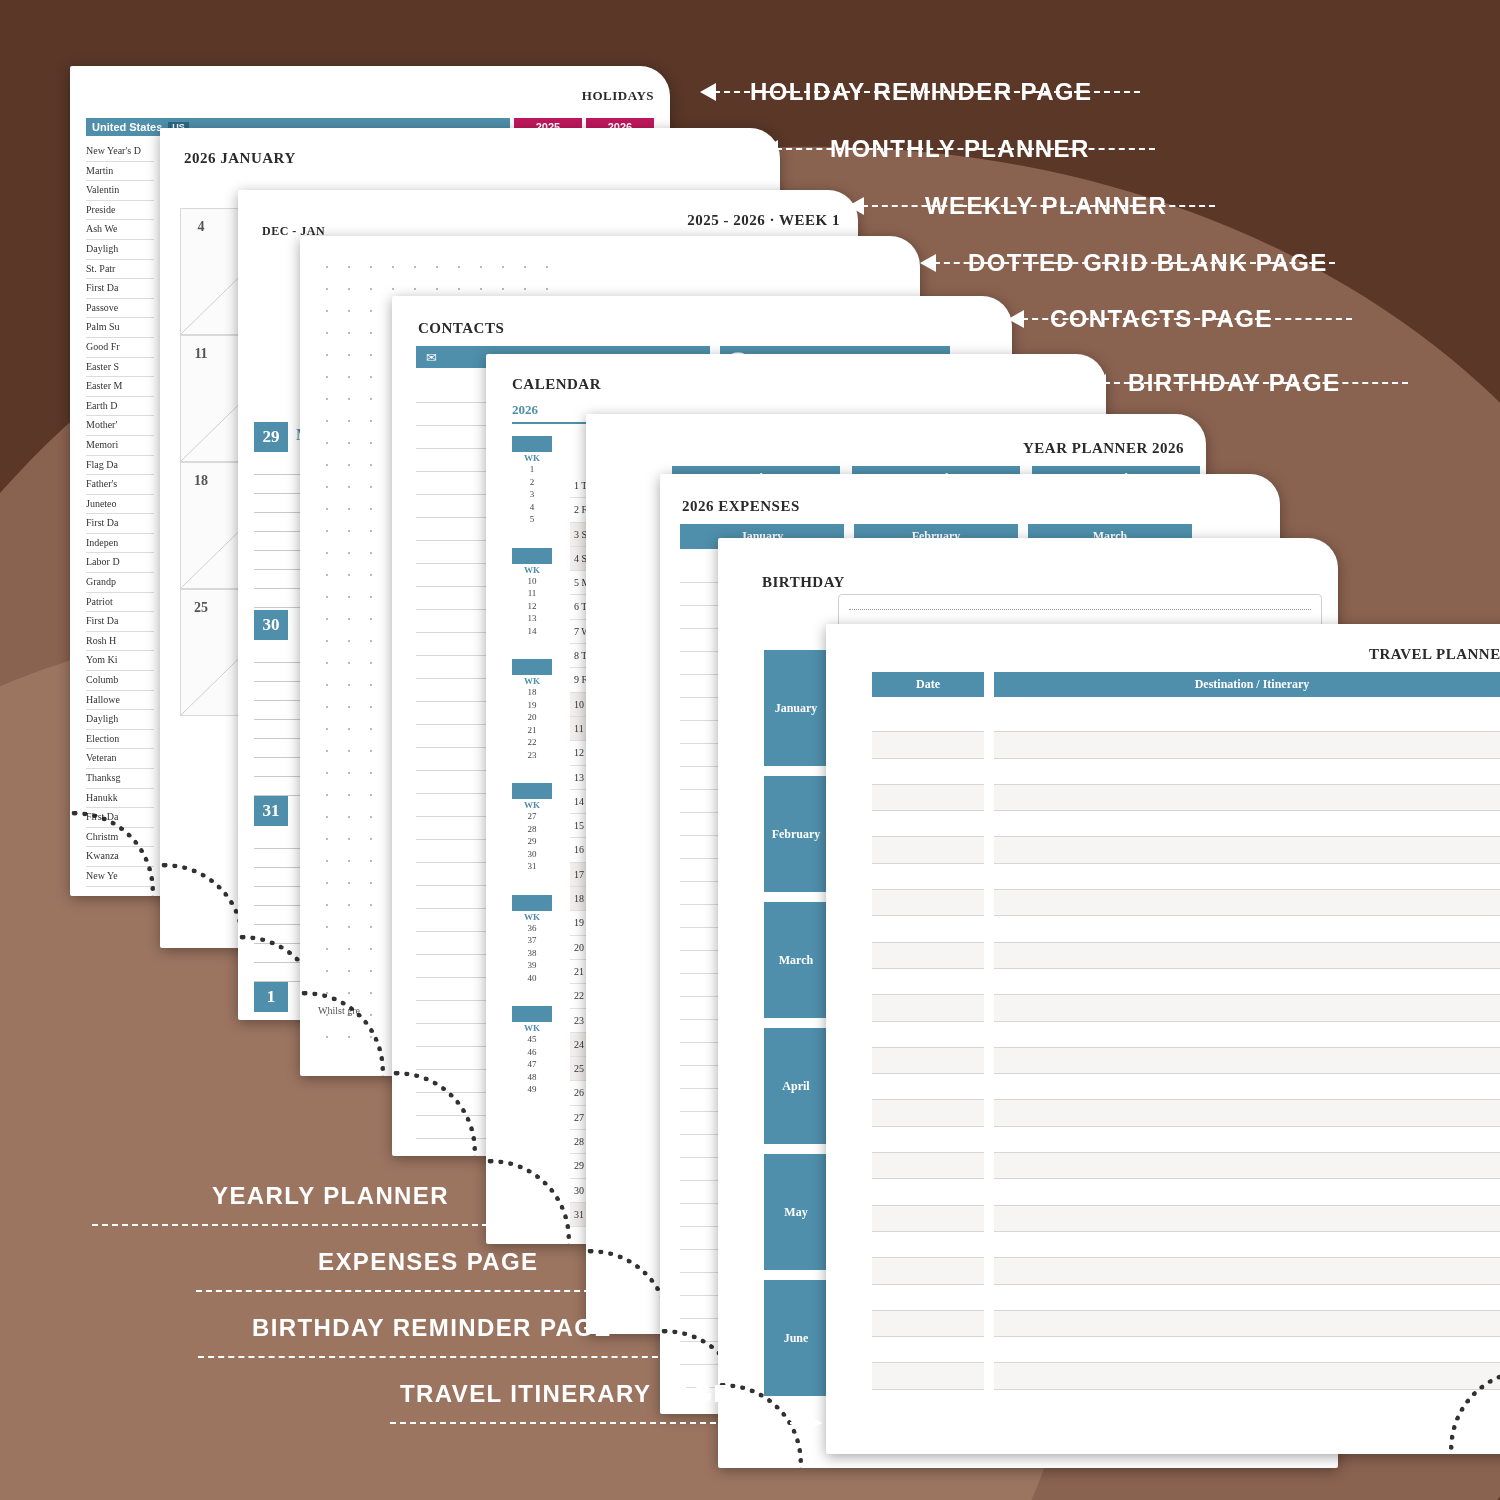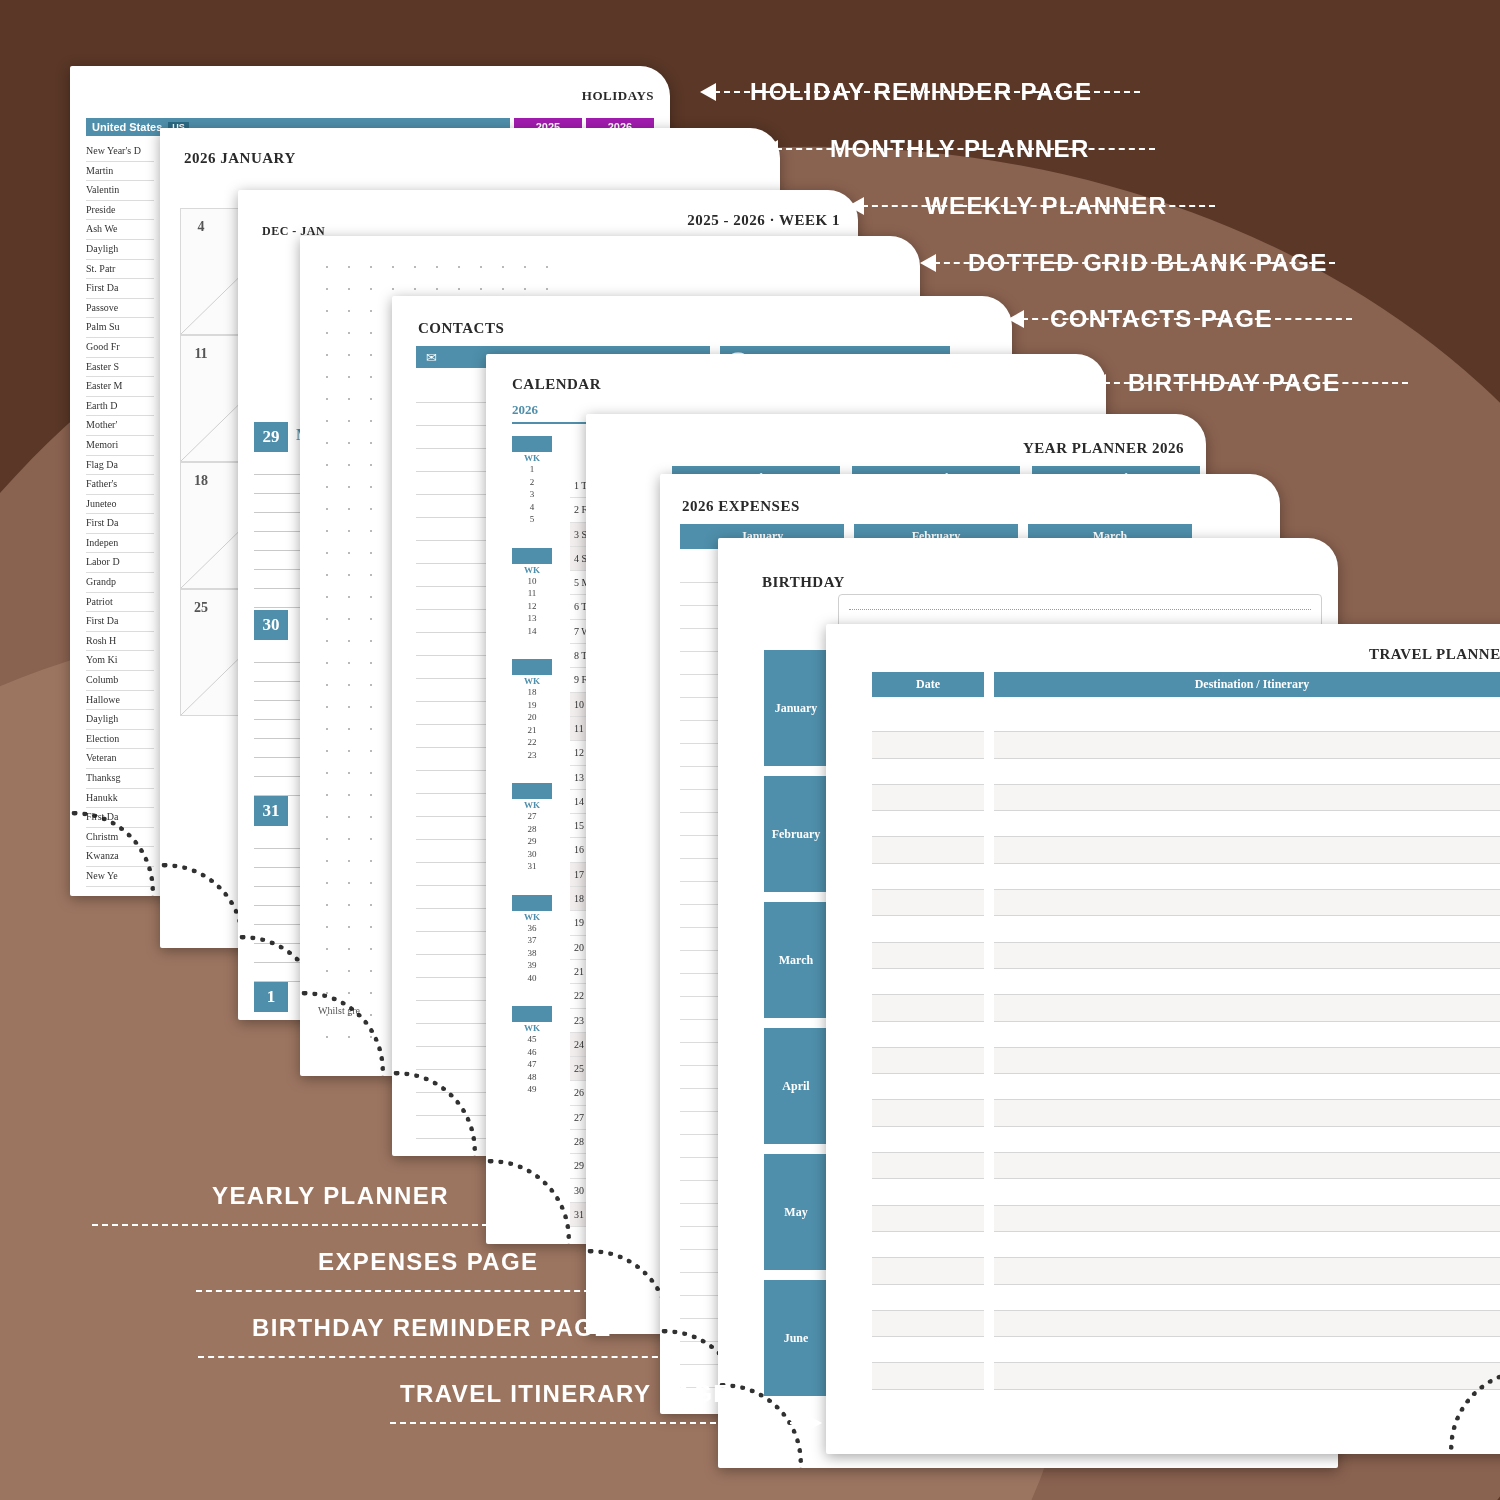--- a/index.html
+++ b/index.html
@@ -84,21 +84,21 @@
   #page-holidays{left:70px;top:66px;width:600px;height:830px;transform:rotate(0deg);}
   #page-holidays .hd{
     position:absolute;right:16px;top:22px;font-size:13px;
   }
   .hol-head{
     position:absolute;left:16px;top:50px;right:16px;height:22px;
     display:flex;align-items:center;
   }
   .hol-head .c1{background:#4f8fab;color:#fff;font-size:11px;font-weight:bold;padding:3px 6px;flex:1;display:flex;align-items:center;gap:6px;}
   .hol-head .c1 .flagbox{background:#2b6a85;padding:0 4px;font-size:9px;}
-  .hol-head .c2,.hol-head .c3{background:#a21caf;color:#fff;font-size:11px;font-weight:bold;width:68px;margin-left:4px;text-align:center;padding:3px 0;}
+  .hol-head .c2,.hol-head .c3{background:#be185d;color:#fff;font-size:11px;font-weight:bold;width:68px;margin-left:4px;text-align:center;padding:3px 0;}
   .hol-rows{position:absolute;left:16px;top:76px;width:68px;}
   .hol-rows div{
     font-family:"Liberation Serif", serif;
     font-size:10px;color:#333;
     border-bottom:1px solid #dcdcdc;
     height:18.6px;line-height:18.6px;
     overflow:hidden;white-space:nowrap;
   }
 
   

